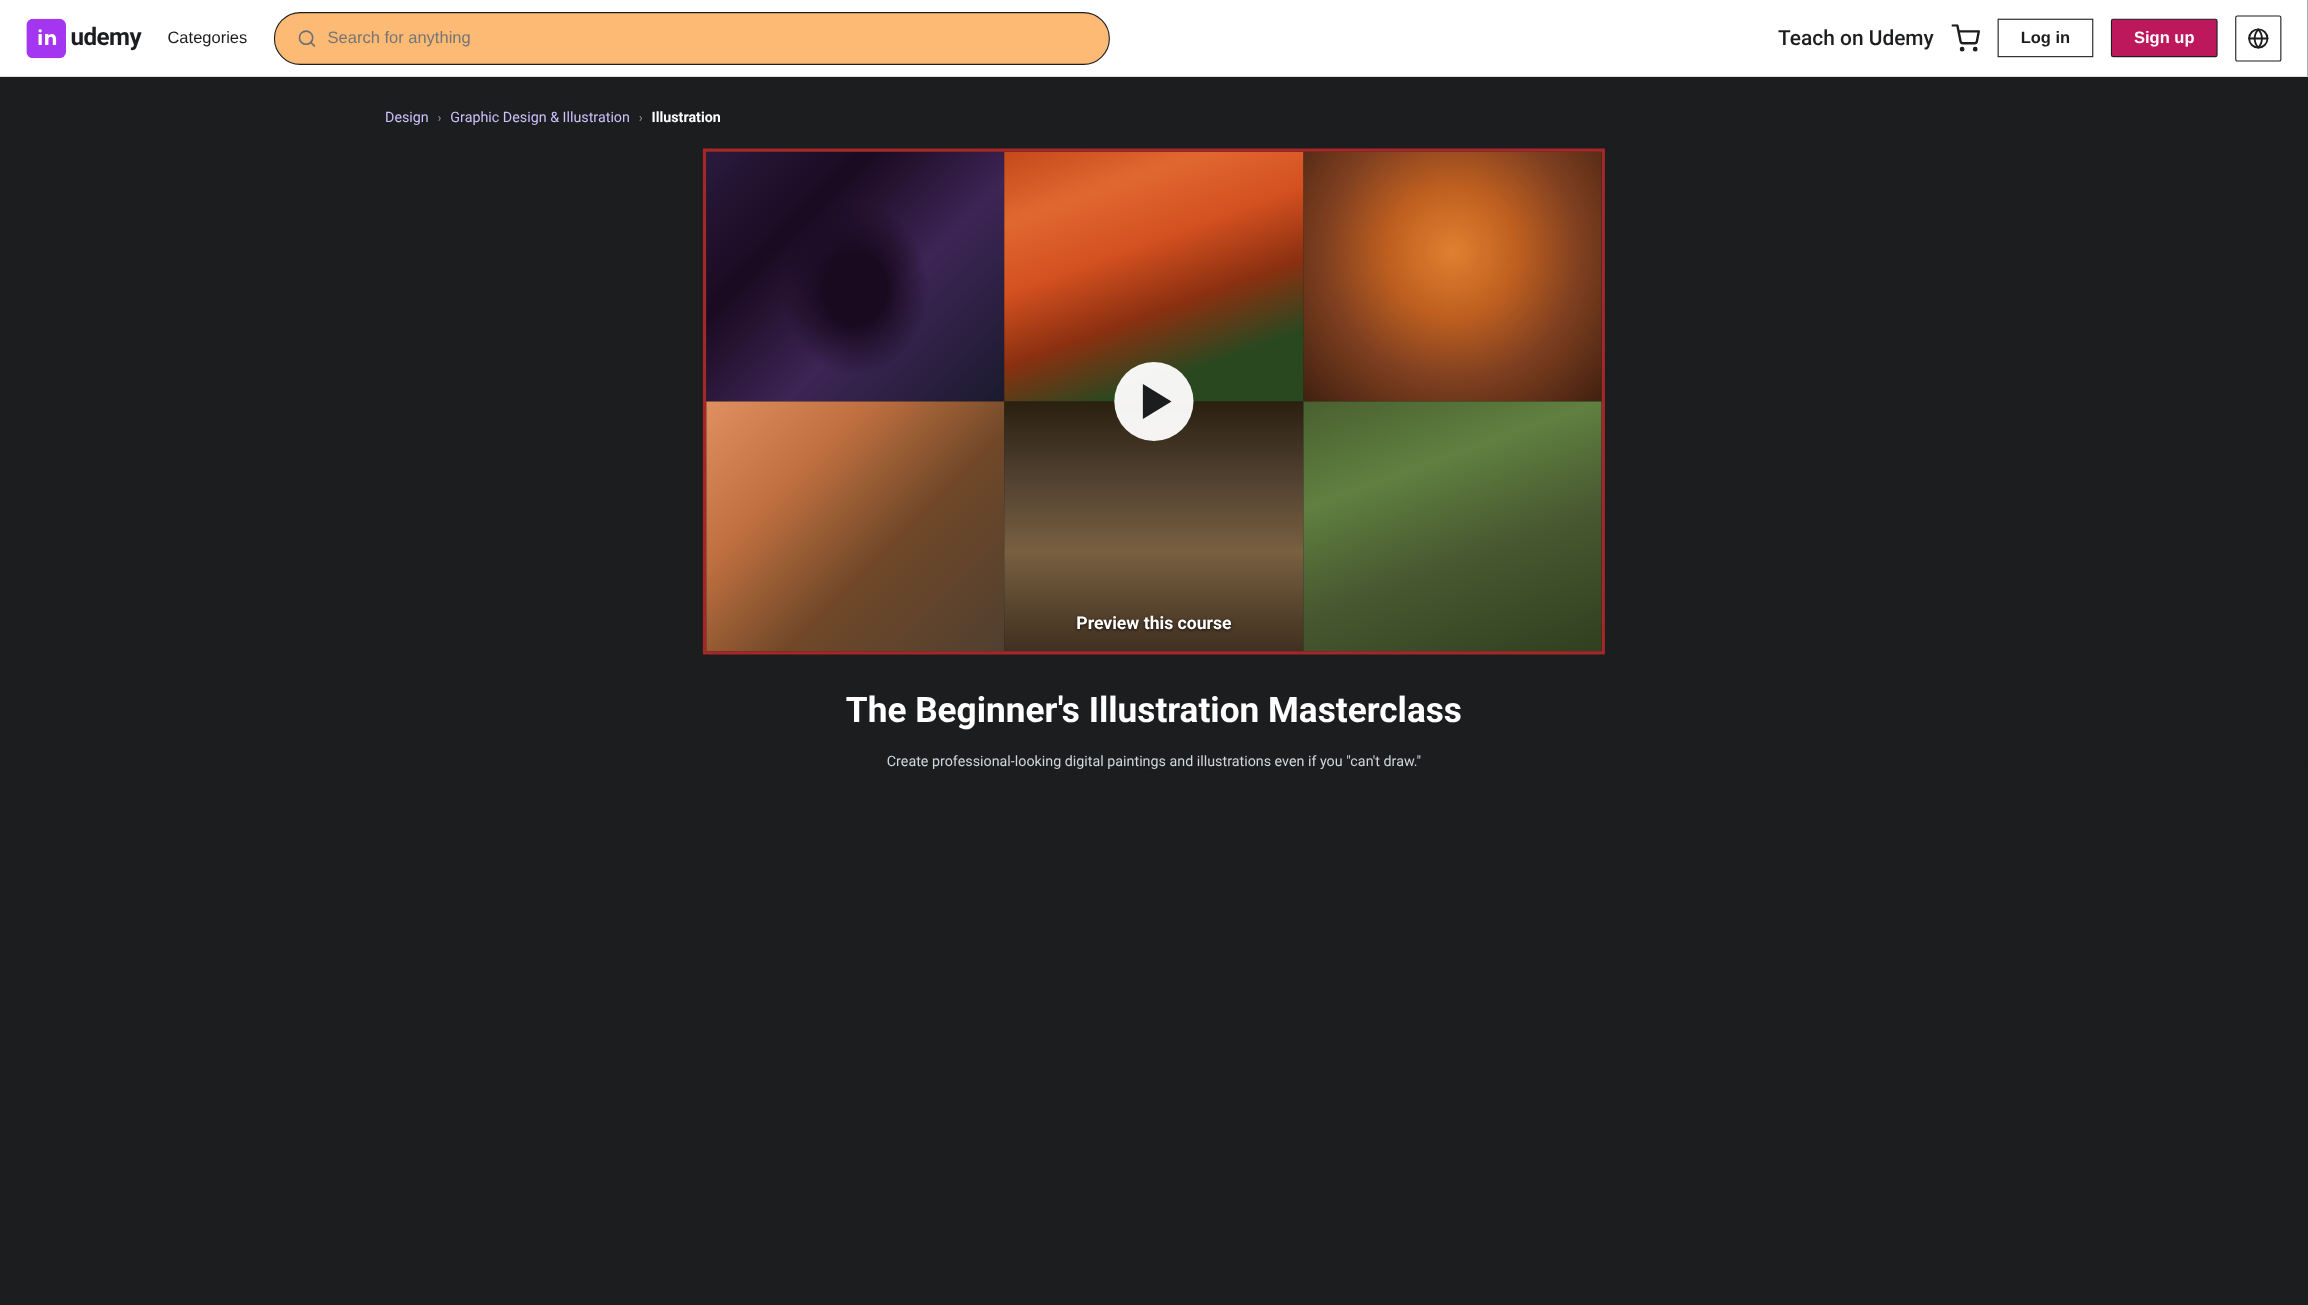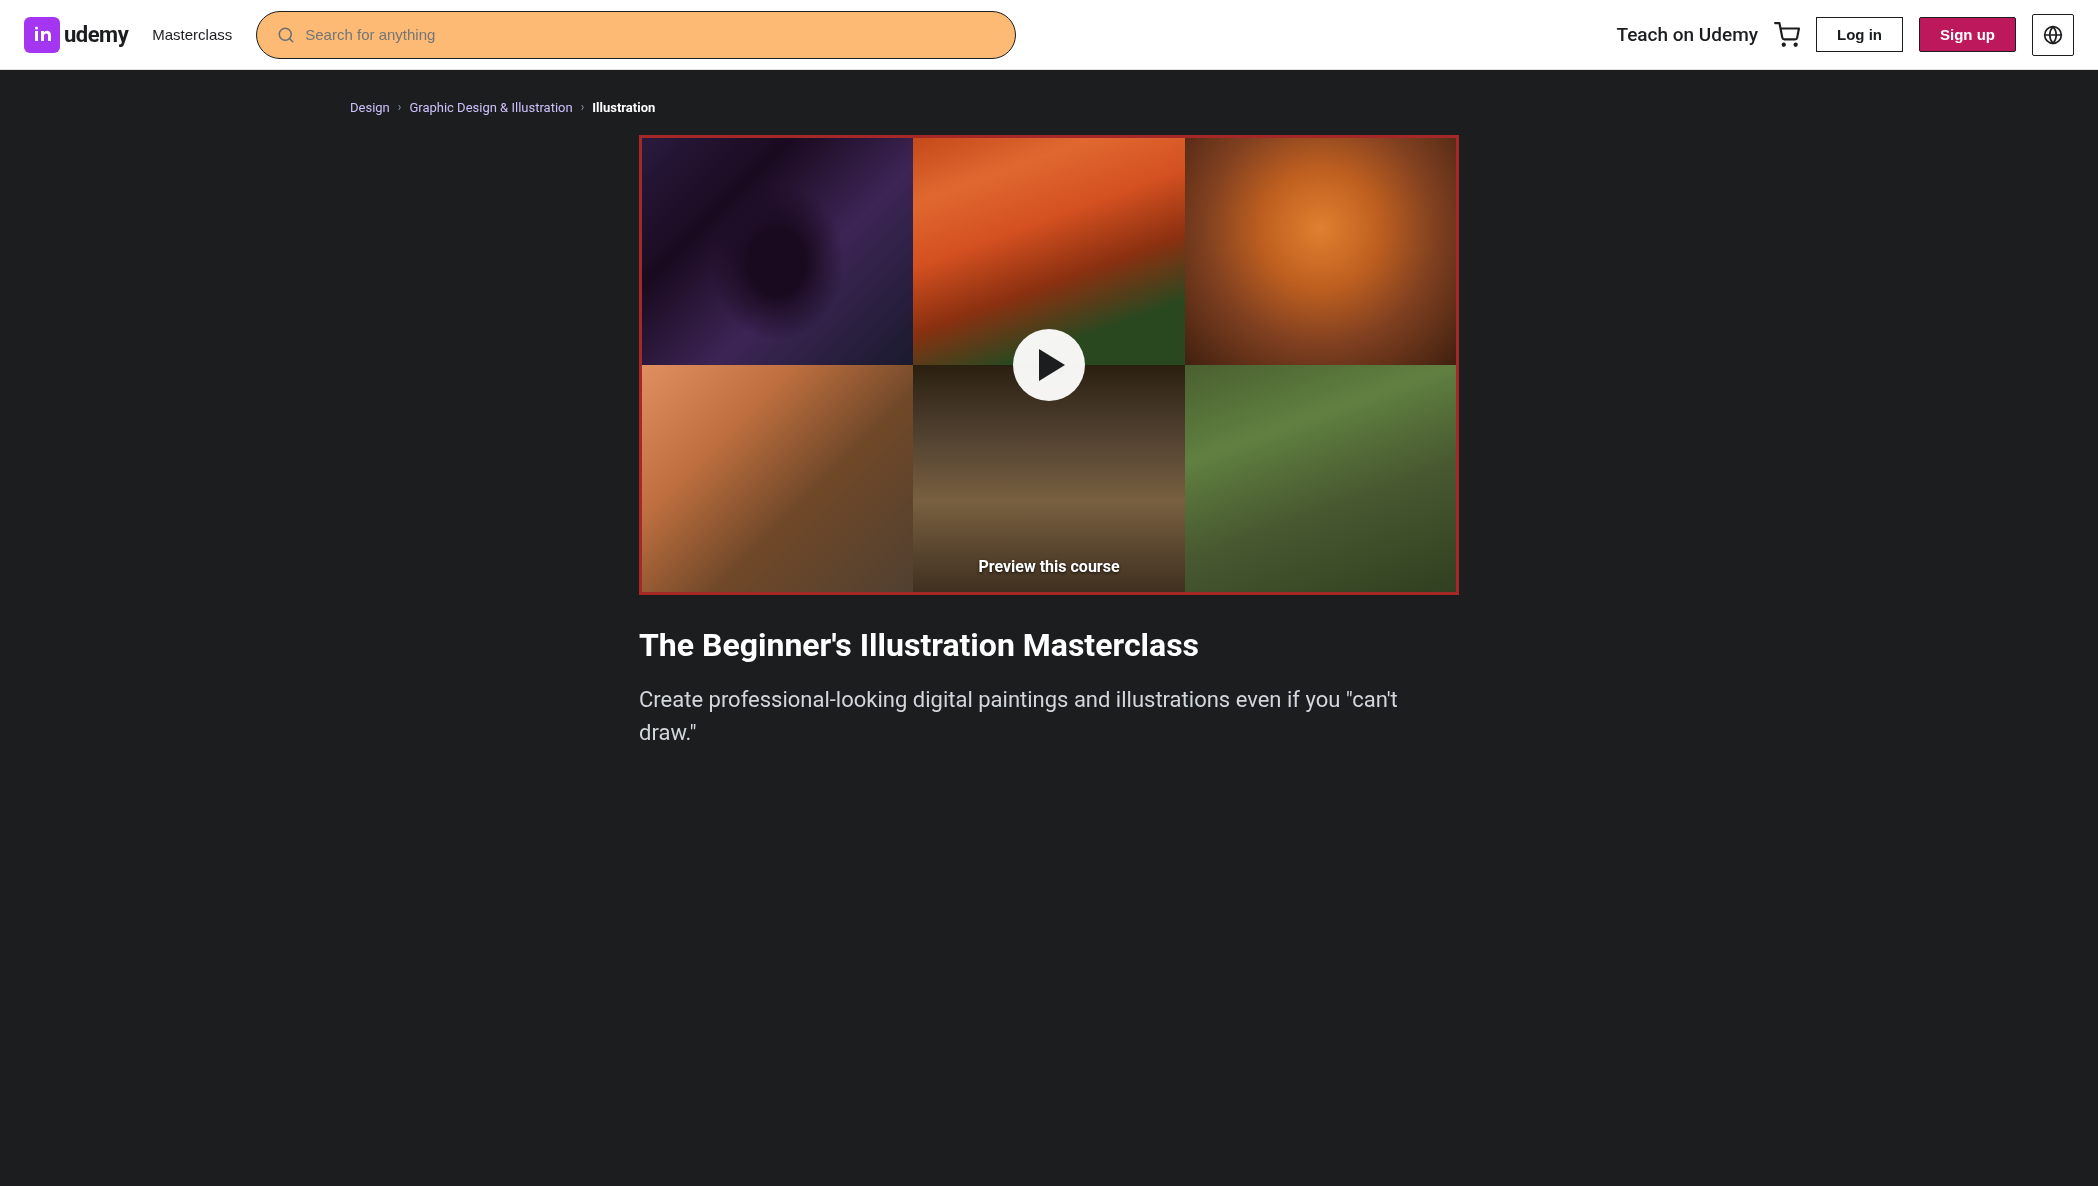--- a/index.html
+++ b/index.html
@@ -283,50 +283,51 @@
       font-size: 16px;
       font-weight: 700;
       z-index: 5;
       white-space: nowrap;
       text-shadow: 0 1px 3px rgba(0,0,0,0.8);
     }
 
     
     .course-info {
       padding: 30px 0 0 0;
+      text-align: center;
       max-width: 820px;
     }
 
     .course-title {
       font-size: 32px;
       font-weight: 700;
       color: #fff;
       line-height: 1.3;
       margin-bottom: 16px;
     }
 
     .course-subtitle {
-      font-size: 22px;
+      font-size: 13px;
       color: #d1d7dc;
       line-height: 1.5;
     }
   </style>
 </head>
 <body>
 
 <header class="header">
   <div class="logo">
     <svg class="logo-icon" viewBox="0 0 36 36">
       <path d="M6 0h24a6 6 0 0 1 6 6v24a6 6 0 0 1-6 6H6a6 6 0 0 1-6-6V6a6 6 0 0 1 6-6z" fill="#a435f0"></path>
       <path d="M11 24V14h3v10h-3zm0-13a1.5 1.5 0 1 1 3 0 1.5 1.5 0 0 1-3 0zm6 13V14h3v1.5c.6-1 1.7-1.7 3-1.7 2.5 0 4 1.7 4 4.5V24h-3v-5.2c0-1.5-.6-2.3-1.8-2.3-1.3 0-2.2 1-2.2 2.6V24h-3z" fill="#fff"></path>
     </svg>
     <span class="logo-text">udemy</span>
   </div>
 
-  <button class="categories-btn">Masterclass</button>
+  <button class="categories-btn">Categories</button>
 
   <div class="search-bar">
     <span class="search-icon-wrap">
       <svg width="18" height="18" viewBox="0 0 24 24" fill="none" stroke="#6a6f73" stroke-width="2" stroke-linecap="round" stroke-linejoin="round">
         <circle cx="11" cy="11" r="8"></circle>
         <line x1="21" y1="21" x2="16.65" y2="16.65"></line>
       </svg>
     </span>
     <input class="search-input" type="text" placeholder="Search for anything" style="">
   </div>

